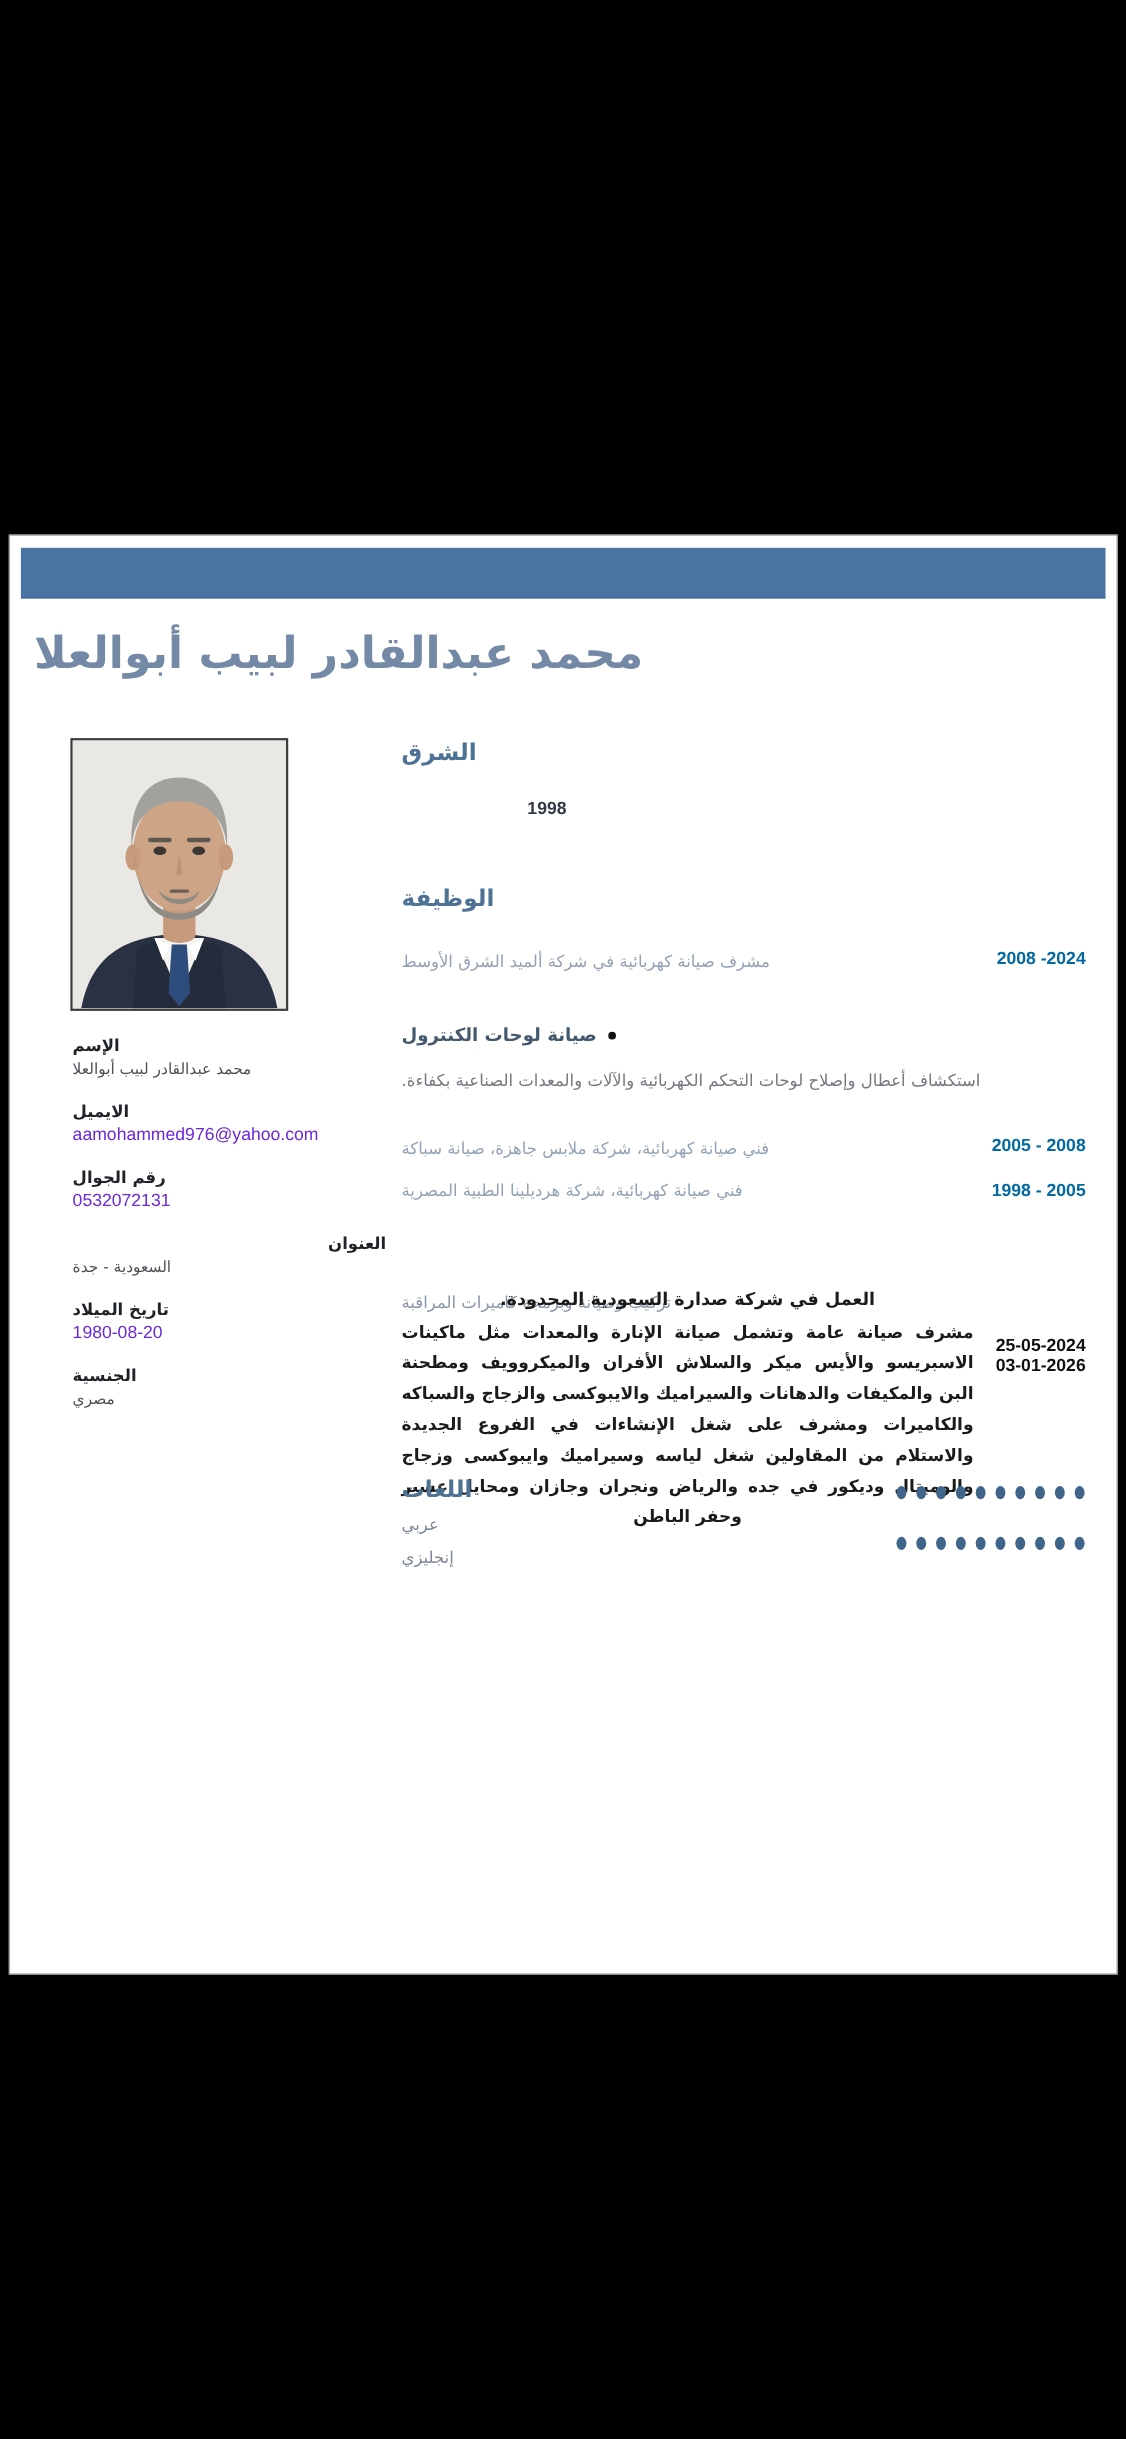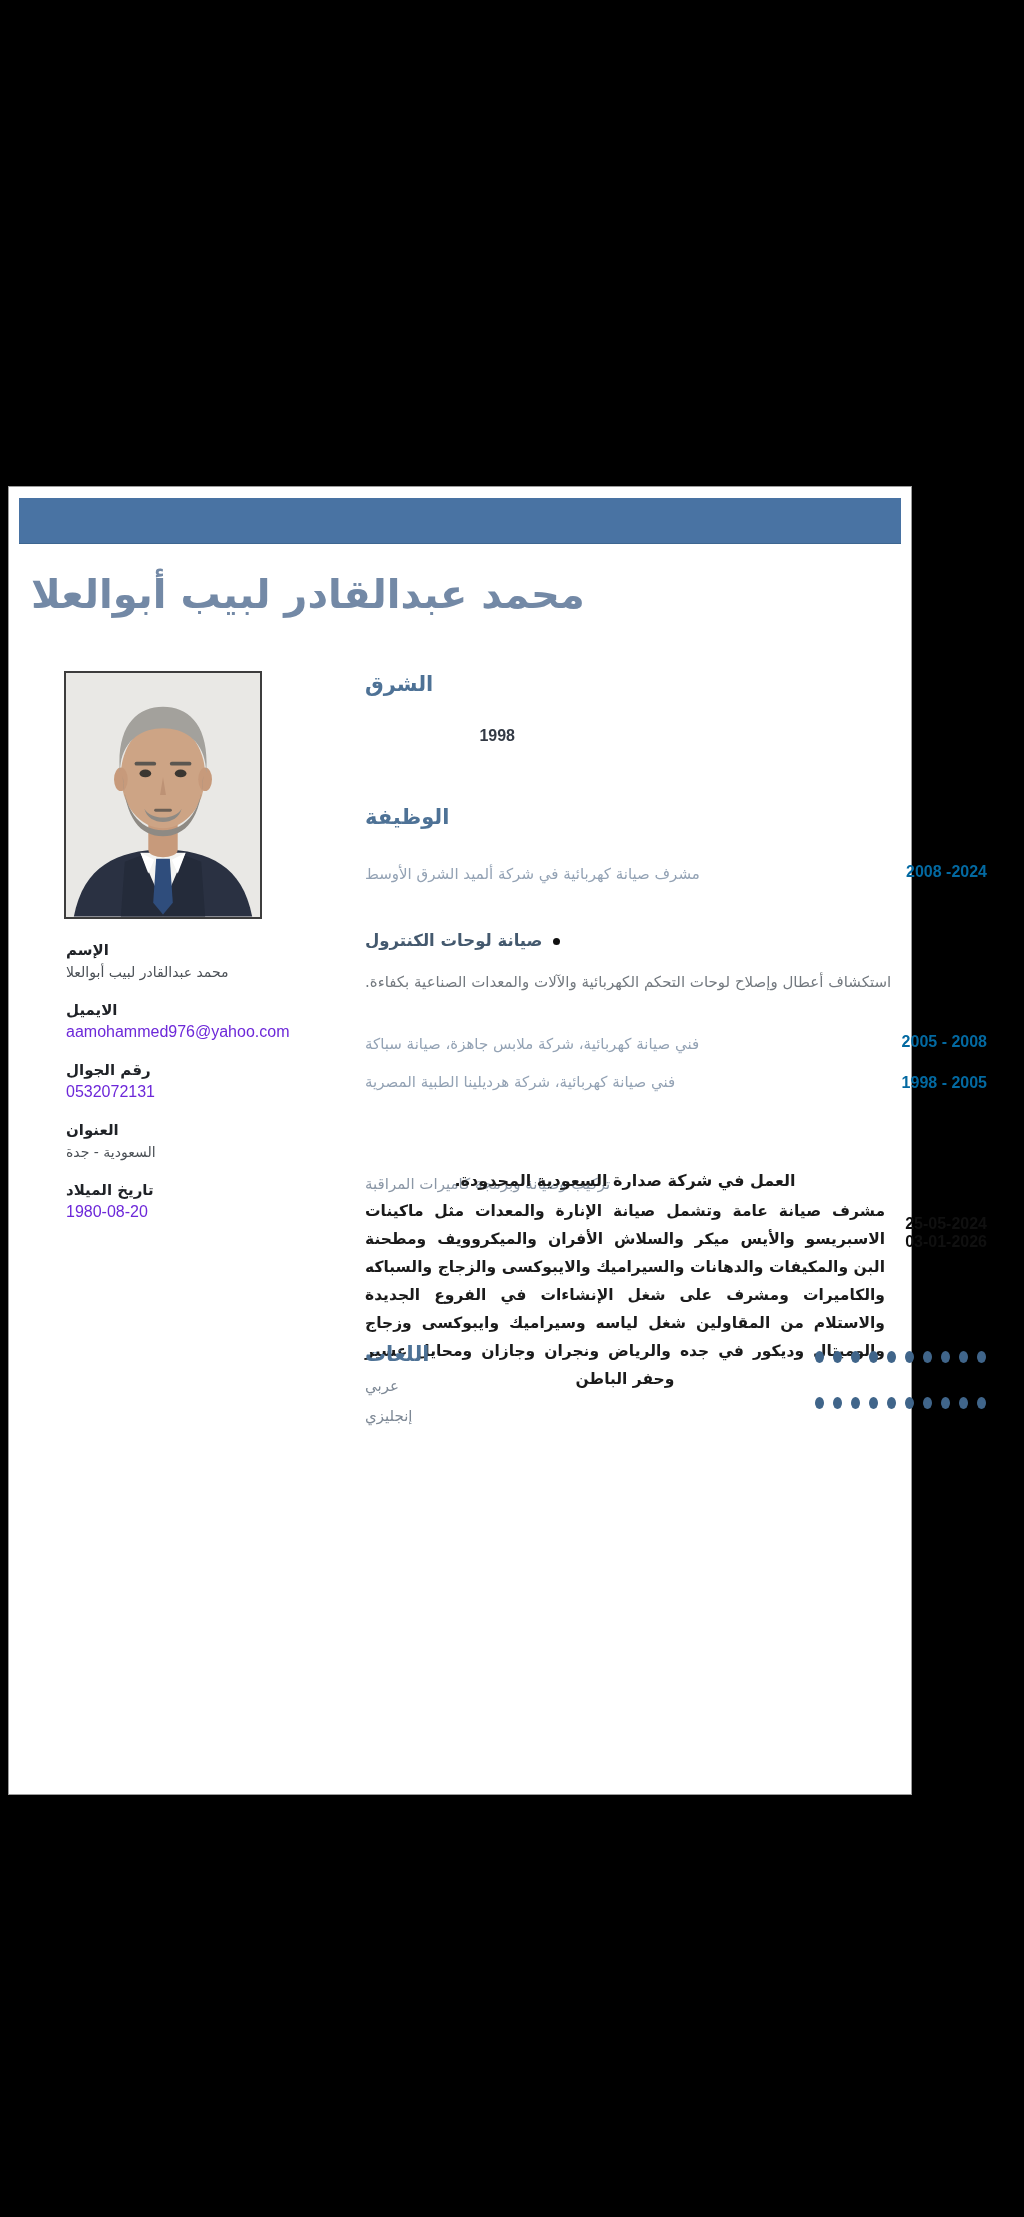--- a/index.html
+++ b/index.html
@@ -1,19 +1,19 @@
 <!DOCTYPE html>
 <html lang="ar"><head>
 <meta charset="utf-8">
 <style>
   * { margin:0; padding:0; box-sizing:border-box; }
   html,body { width:1024px; height:2217px; background:#000; overflow:hidden; }
   body { position:relative; font-family:"DejaVu Sans", sans-serif; }
 
-  .page { position:absolute; left:8px; top:486px; width:904px; height:1309px;
+  .page { position:absolute; left:8px; top:486px; width:1008px; height:1309px;
           background:#fff; border:1px solid #9b9b9b; }
 
   .topbar { position:absolute; left:10px; right:10px; top:11px; height:46px;
             background:#4973a3; border-bottom:1px solid #3d6690; }
 
   .cv-name { position:absolute; left:22px; top:84px; font-size:40px; font-weight:bold;
              color:#7389a6; white-space:nowrap; }
 
   .photo { position:absolute; left:55px; top:184px; width:198px; height:248px;
            border:2px solid #3d3d3d; background:#ecebe8; overflow:hidden; }
@@ -112,26 +112,30 @@
     </div>
     <div class="field">
       <div class="lbl" dir="rtl" style="text-align:left">الايميل</div>
       <div class="val latin" dir="ltr">aamohammed976@yahoo.com</div>
     </div>
     <div class="field">
       <div class="lbl" dir="rtl" style="text-align:left">رقم الجوال</div>
       <div class="val latin" dir="ltr">0532072131</div>
     </div>
     <div class="field">
-      <div class="lbl" dir="rtl" style="text-align:left">العنوان</div>
+      <div class="lbl" dir="rtl" style="text-align:right">العنوان</div>
       <div class="val" dir="rtl" style="text-align:left">السعودية - جدة</div>
     </div>
     <div class="field">
       <div class="lbl" dir="rtl" style="text-align:left">تاريخ الميلاد</div>
       <div class="val latin" dir="ltr">1980-08-20</div>
+    </div>
+    <div class="field">
+      <div class="lbl" dir="rtl" style="text-align:left">الجنسية</div>
+      <div class="val" dir="rtl" style="text-align:left">مصري</div>
     </div>
   </div>
 
   <div class="main">
 
     <div class="m-abs sec-head" style="top:185px" dir="rtl">الشرق</div>
 
     <div class="m-abs row" style="top:240px">
       <div class="jdate dark">1998</div>
     </div>

